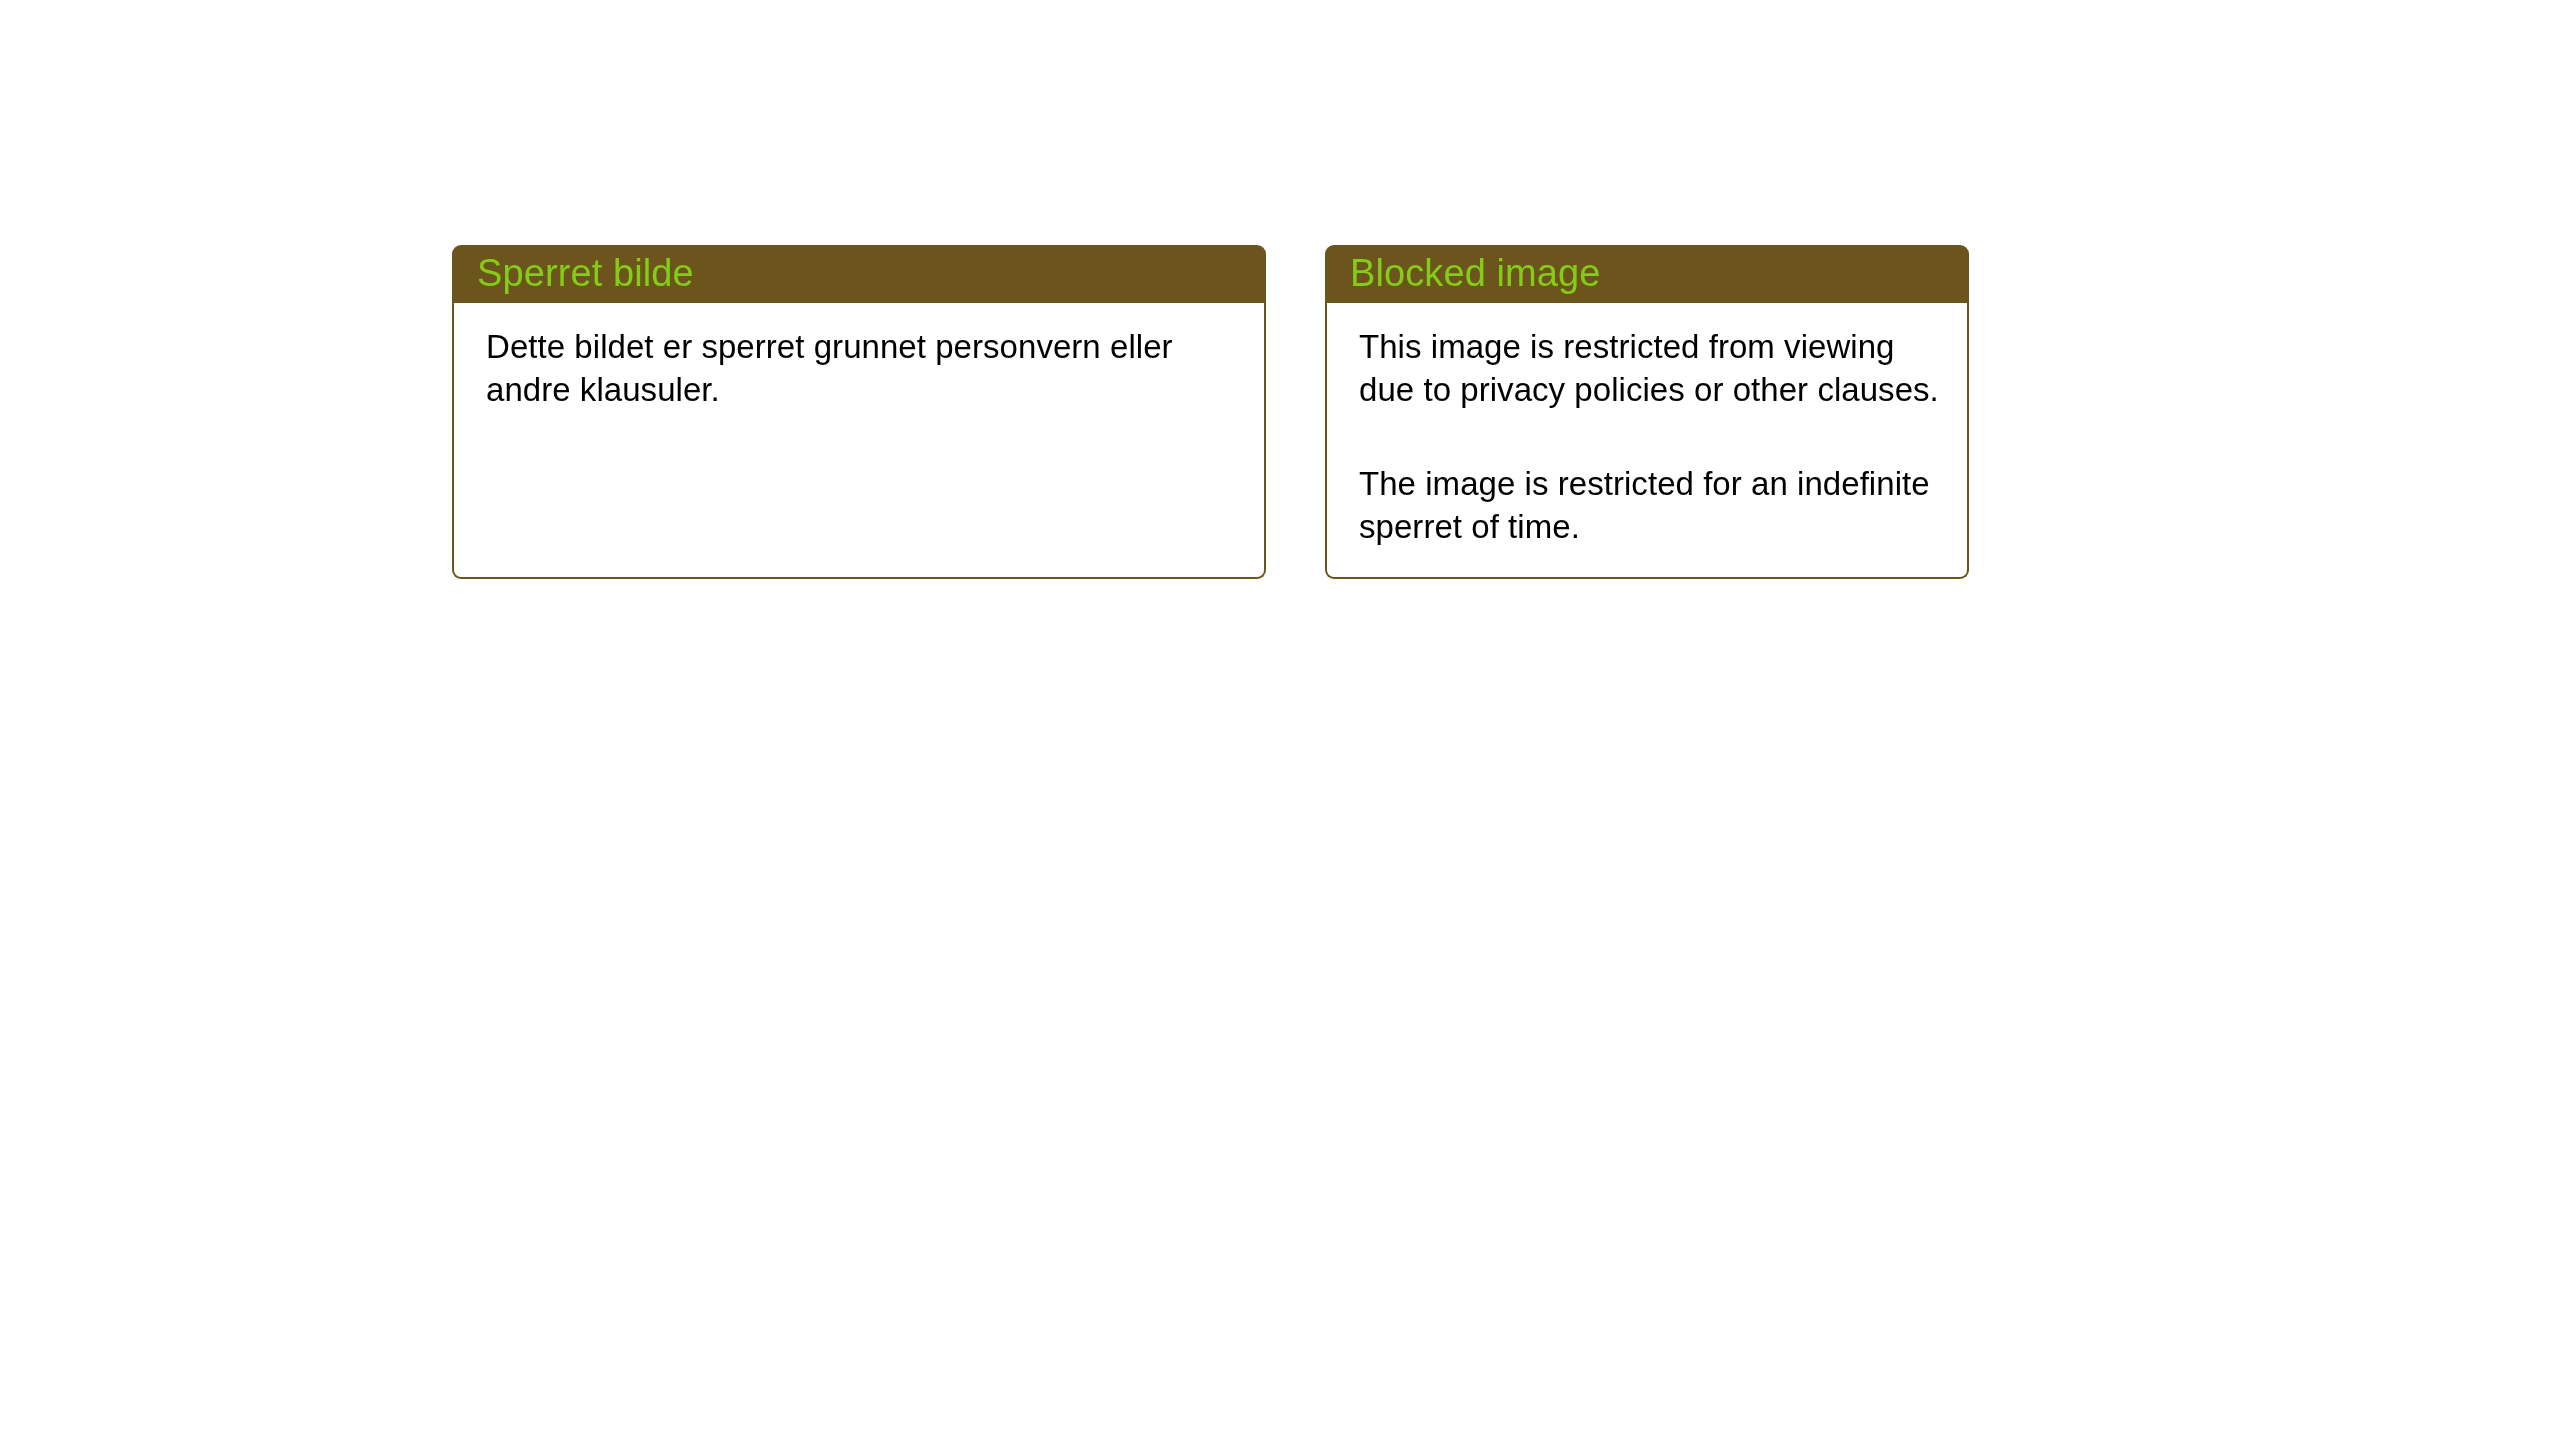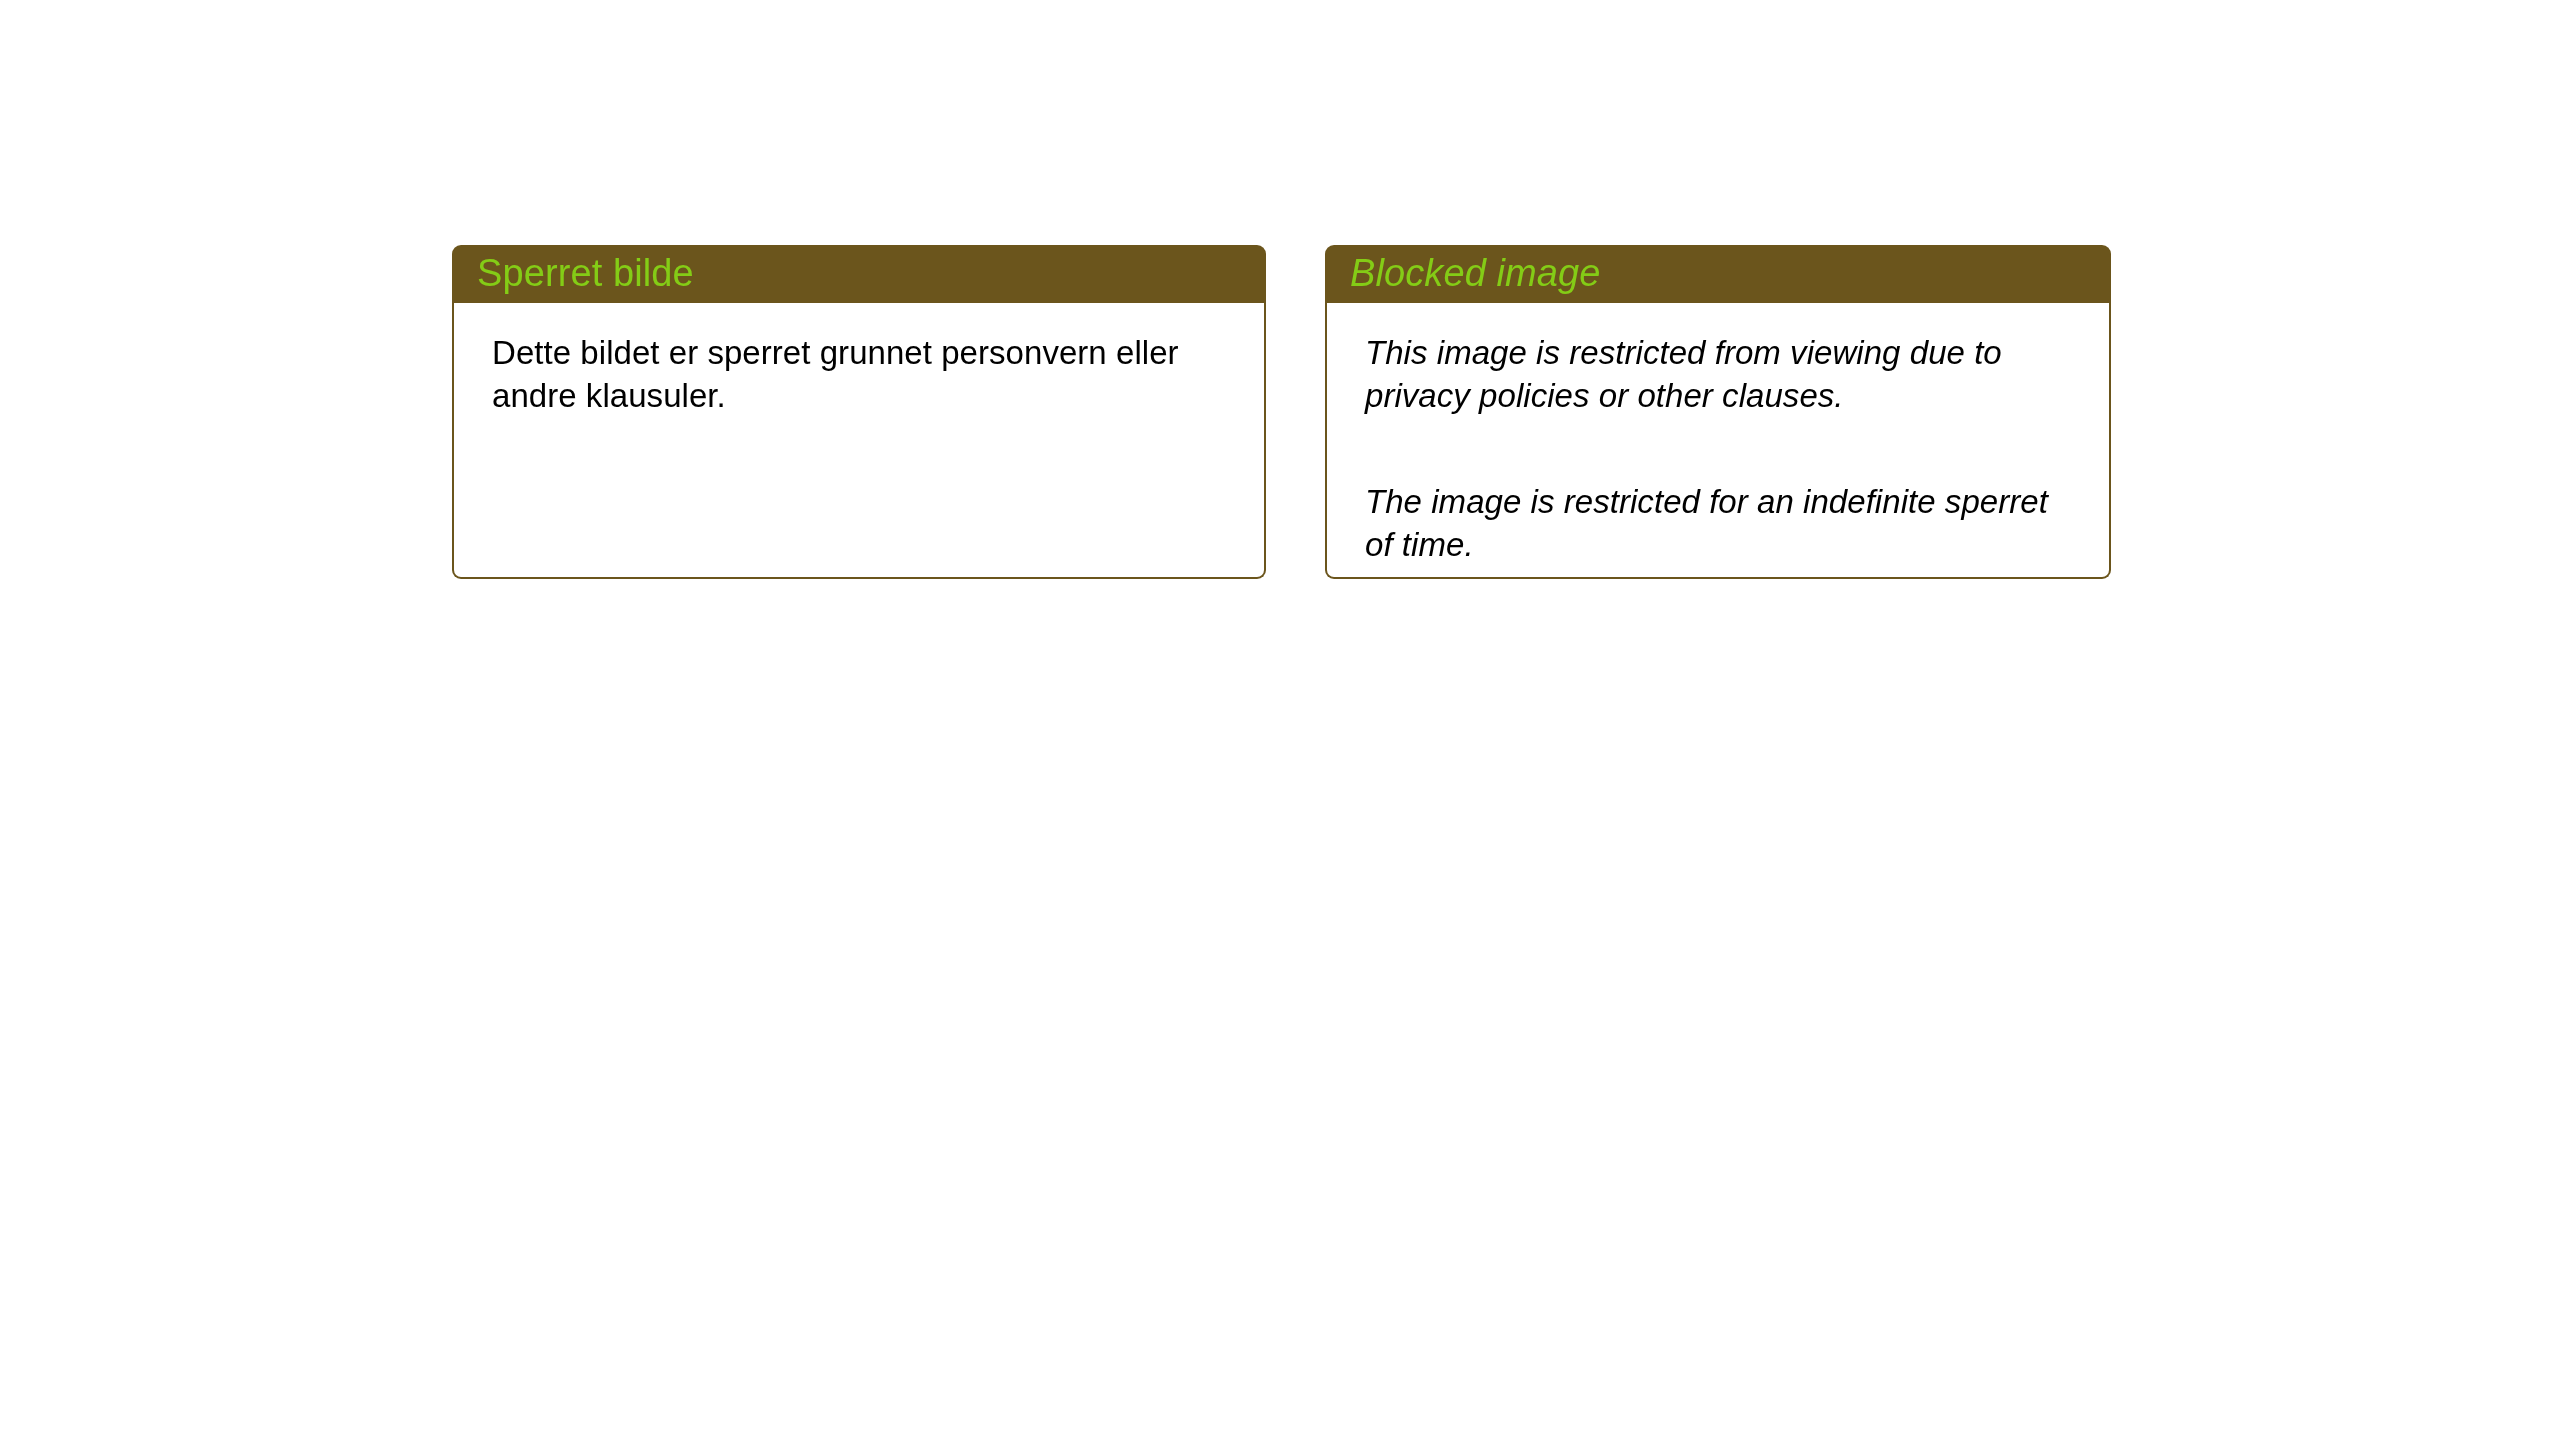--- a/index.html
+++ b/index.html
@@ -33,23 +33,22 @@
   .notice-card.card-no {
     left: 452px;
     top: 245px;
     width: 814px;
     height: 334px;
   }
 
   .notice-card.card-en {
     left: 1325px;
     top: 245px;
-    width: 786px;
+    width: 644px;
     height: 334px;
-    font-style: italic;
   }
 
   .card-header {
     box-sizing: border-box;
     height: 58px;
     background: #6b551c;
     border-top-left-radius: 9px;
     border-top-right-radius: 9px;
     display: flex;
     align-items: center;
@@ -84,21 +83,21 @@
   }
 
   .card-en .card-body {
     padding-right: 16px;
   }
 
   .body-paragraph {
     color: #000000;
     font-size: 33px;
     line-height: 43px;
-    margin: 10px;
+    margin: 4px;
     padding: 0;
     letter-spacing: 0.05px;
   }
 
   .paragraph-gap {
     height: 43px;
   }
 </style>
 </head>
 <body>

